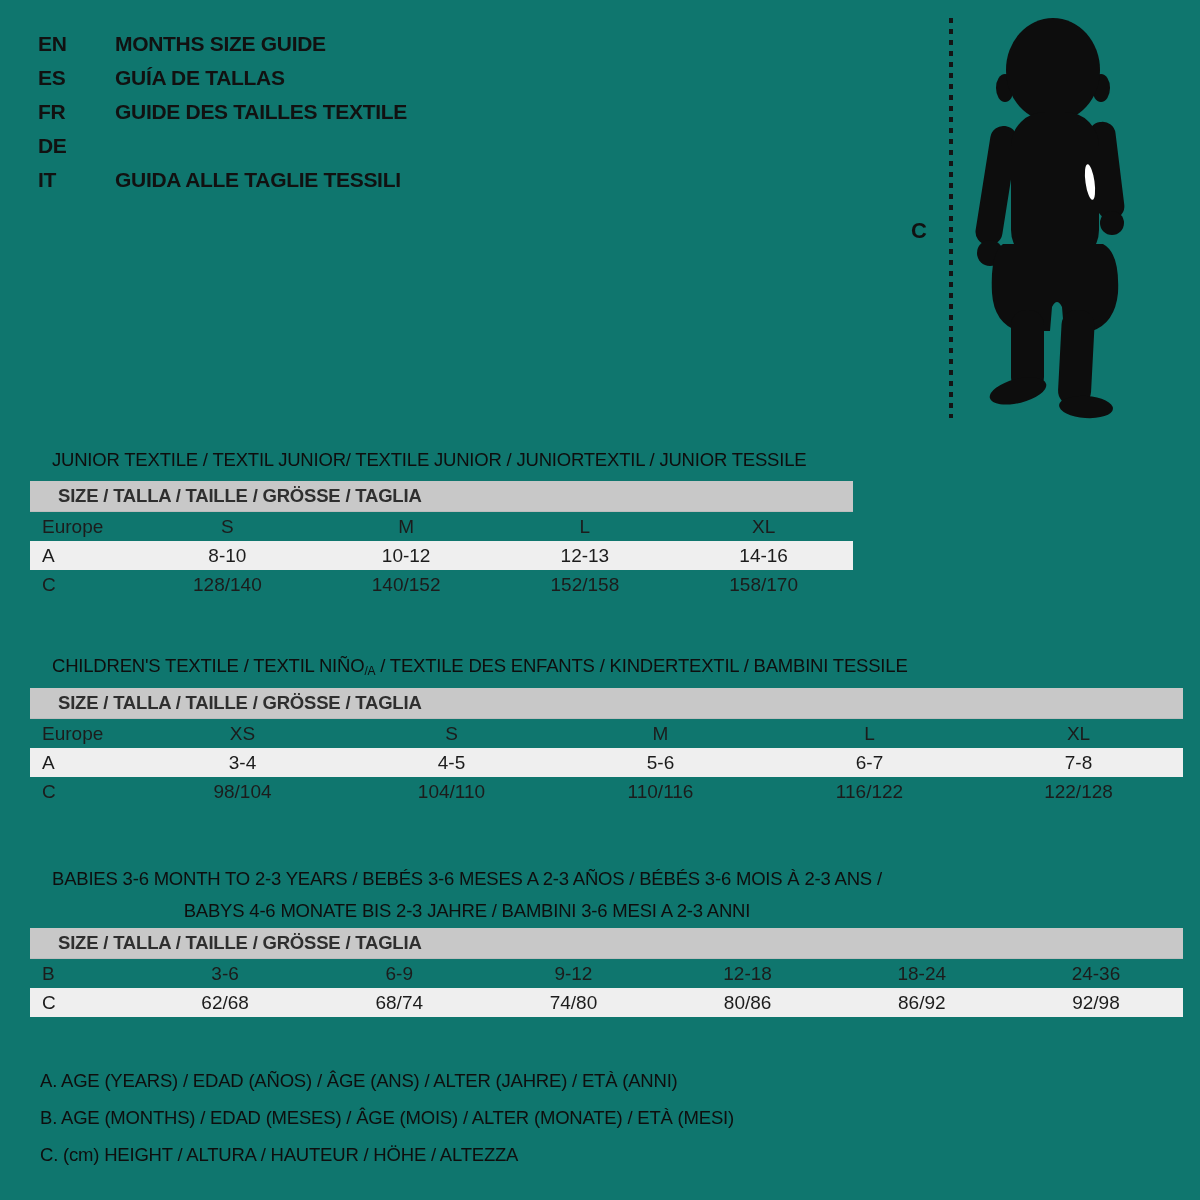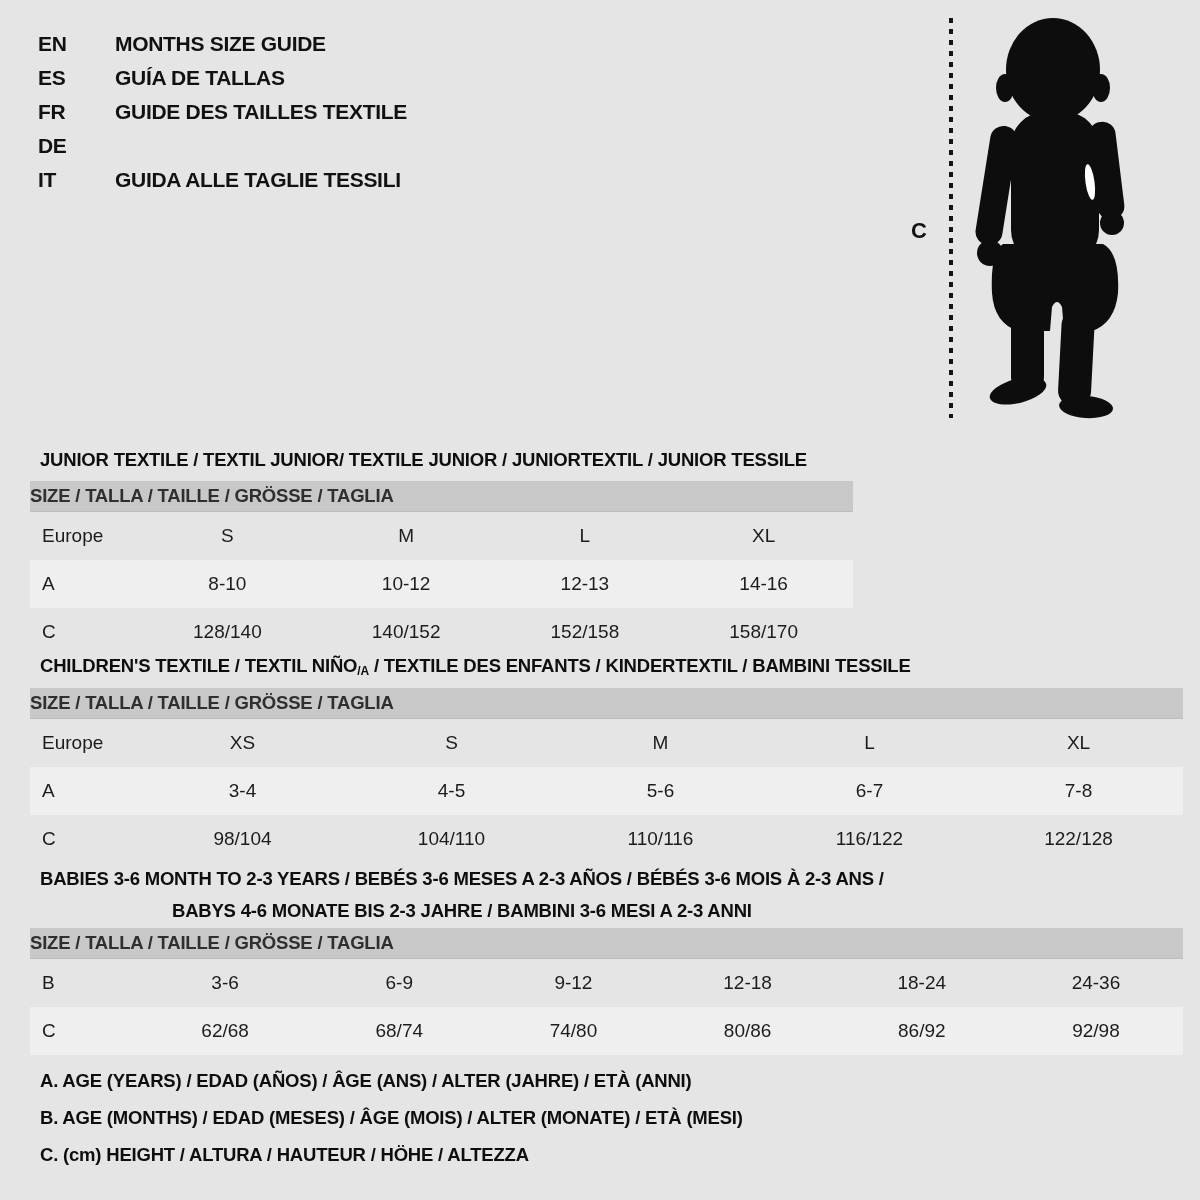--- a/index.html
+++ b/index.html
@@ -1,54 +1,54 @@
 <!DOCTYPE html>
 <html style="--bar: #c8c8c8; --shade: #efefef;"><head>
 <meta charset="utf-8">
 <style>
   html,body{margin:0;padding:0;background:#fff;}
   body{width:1200px;height:1200px;font-family:"Liberation Sans",sans-serif;color:#111;}
-  .page{position:relative;width:1200px;height:1200px;background:#e5e5e5;overflow:hidden;}
+  .page{position:relative;width:1200px;height:1200px;background:#0f766e;overflow:hidden;}
 
   
   .lang-list{position:absolute;left:38px;top:27px;}
   .lang-row{display:grid;grid-template-columns:77px auto;height:34px;align-items:center;}
   .lang-code,.lang-name{font-weight:bold;font-size:21px;letter-spacing:-0.3px;white-space:nowrap;}
 
   
   .figure{position:absolute;left:905px;top:8px;width:260px;height:418px;}
   .c-label{position:absolute;left:6px;top:210px;font-size:22px;font-weight:bold;}
   .dash-line{position:absolute;left:44px;top:10px;width:4px;height:400px;
     background:repeating-linear-gradient(to bottom,#141414 0 5px,transparent 5px 11px);}
   .toddler{position:absolute;left:56px;top:2px;}
 
   
-  .section-title{position:absolute;left:40px;font-size:18.5px;font-weight:bold;
+  .section-title{position:absolute;left:52px;font-size:18.5px;font-weight:normal;
     letter-spacing:-0.2px;white-space:nowrap;line-height:26px;color:#0e0e0e;}
   #juniorTitle{top:432px;}
   #childrenTitle{top:638px;}
   #babiesTitle{top:848px;line-height:32px;text-align:center;}
   .sub-a{font-size:12px;position:relative;top:3px;}
 
   
   .size-table{position:absolute;left:30px;}
   #juniorTable{top:481px;width:823px;}
   #childrenTable{top:688px;width:1153px;}
   #babiesTable{top:928px;width:1153px;}
   .size-bar{box-sizing:border-box;height:31px;background:var(--bar,#c8c8c8);
     border-bottom:1px solid #bdbdbd;color:#2f2f2f;font-weight:bold;font-size:18.5px;
-    line-height:30px;padding-left:0;letter-spacing:-0.2px;white-space:nowrap;}
-  .trow{display:flex;height:48px;align-items:center;font-size:19px;color:#1c1c1c;}
+    line-height:30px;padding-left:28px;letter-spacing:-0.2px;white-space:nowrap;}
+  .trow{display:flex;height:29px;align-items:center;font-size:19px;color:#1c1c1c;}
   .trow.shaded{background:var(--shade,#efefef);}
   .rlabel{width:96px;padding-left:12px;flex:0 0 auto;white-space:nowrap;}
   .cell{flex:1;text-align:center;white-space:nowrap;}
 
   
   .legend{position:absolute;left:40px;top:1062px;}
-  .legend-line{font-weight:bold;font-size:18.5px;line-height:37px;
+  .legend-line{font-weight:normal;font-size:18.5px;line-height:37px;
     letter-spacing:-0.2px;white-space:nowrap;color:#0e0e0e;}
 </style>
 </head>
 <body>
 
 <div class="page">
 
   <section class="lang-list" id="langList">
       <div class="lang-row">
         <span class="lang-code">EN</span>

